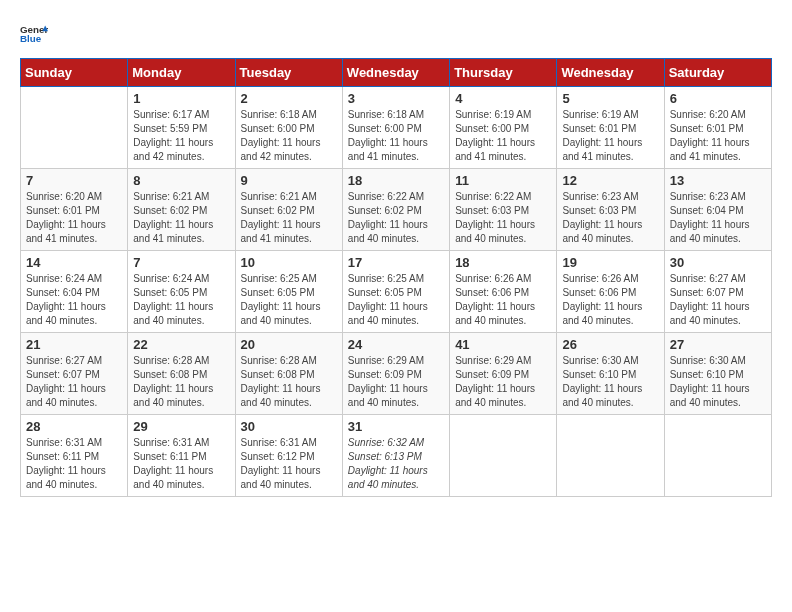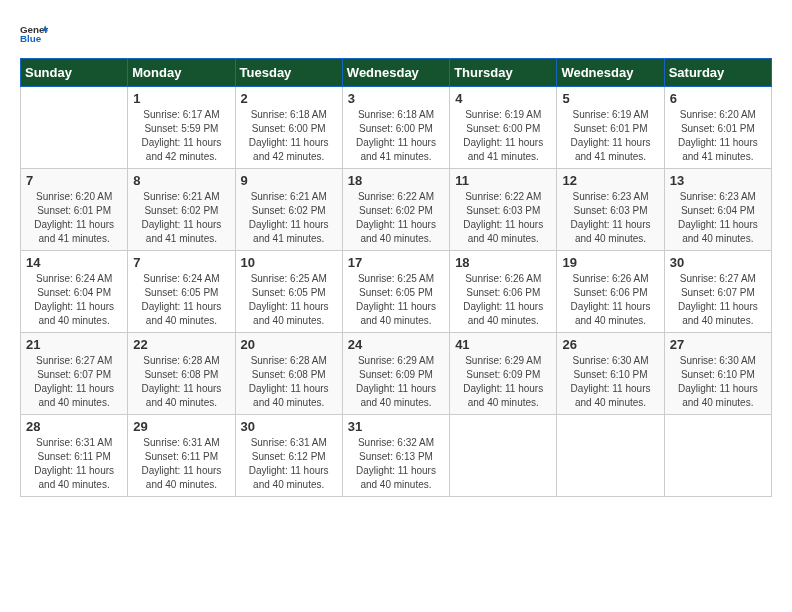--- a/index.html
+++ b/index.html
@@ -35,21 +35,21 @@
     }
     .location {
       font-size: 14px;
       color: #555;
     }
     table {
       width: 100%;
       border-collapse: collapse;
     }
     th {
-      background-color: #14532d;
+      background-color: #b91c1c;
       color: #fff;
       font-size: 13px;
       font-weight: bold;
       padding: 6px 4px;
       text-align: left;
       border: 1px solid #1565c0;
     }
     td {
       border: 1px solid #ccc;
       vertical-align: top;
@@ -63,21 +63,20 @@
       font-size: 13px;
       font-weight: bold;
       color: #333;
       display: block;
       margin-bottom: 2px;
     }
     .day-info {
       font-size: 10px;
       color: #444;
       line-height: 1.4;
-      text-align: center;
     }
     tr td:first-child .day-num,
     tr th:first-child {
     }
     .row-stripe td { background: #f9f9f9; }
   </style>
 </head>
 <body>
 
 <div class="header">
@@ -326,21 +325,21 @@
         </td>
         <td>
           <span class="day-num">30</span>
           <div class="day-info" style="white-space: pre-line;">Sunrise: 6:31 AM
 Sunset: 6:12 PM
 Daylight: 11 hours
 and 40 minutes.</div>
         </td>
         <td>
           <span class="day-num">31</span>
-          <div class="day-info" style="white-space: pre-line;">Sunrise: 6:32 AM
+          <div class="day-info" style="white-space: pre-line; font-style: italic;">Sunrise: 6:32 AM
 Sunset: 6:13 PM
 Daylight: 11 hours
 and 40 minutes.</div>
         </td>
         <td></td>
         <td></td>
         <td></td>
       </tr>
     </tbody>
 </table>

